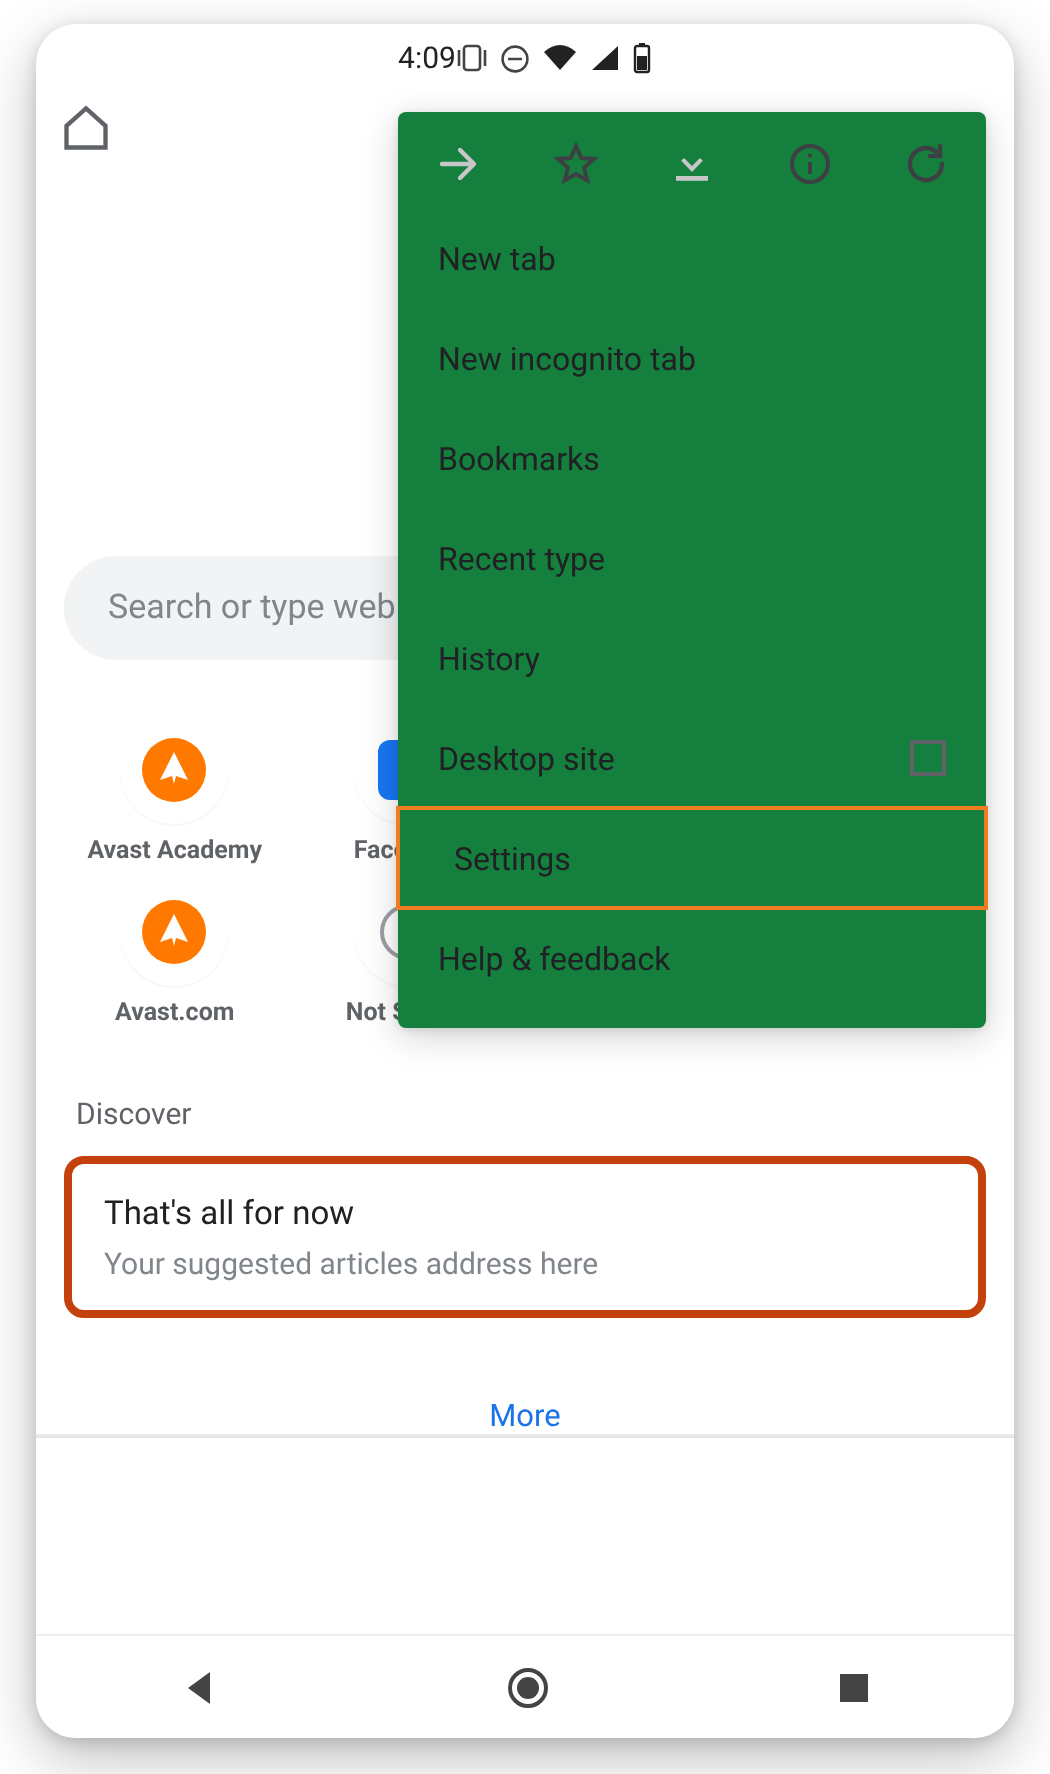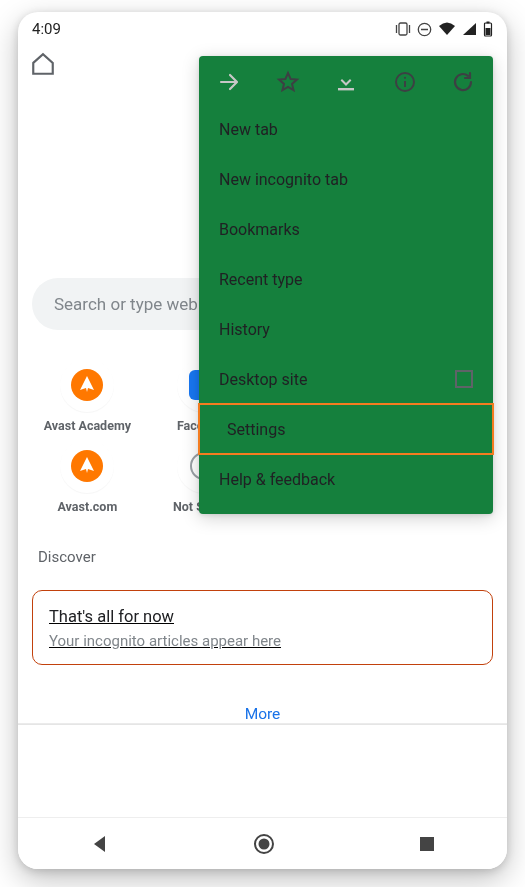--- a/index.html
+++ b/index.html
@@ -19,21 +19,21 @@
     background: #fff;
     box-shadow: 0 10px 30px rgba(0,0,0,0.25), 0 2px 8px rgba(0,0,0,0.15);
     overflow: hidden;
   }
 
   
   .status-bar {
     height: 30px;
     display: flex;
     align-items: center;
-    justify-content: space-between;
+    justify-content: center;
     padding: 4px 14px 0 14px;
     font-size: 15px;
     color: #222;
   }
   .status-right { display: flex; align-items: center; gap: 6px; }
   .status-right svg { display: block; }
 
   
   .browser-bar {
     height: 48px;
@@ -93,25 +93,24 @@
     font-weight: bold;
   }
 
   .discover {
     margin-top: 30px;
     font-size: 15px;
     color: #5f6368;
     padding: 4px 6px;
   }
   .card {
-    margin-top: 20px;
-    border: 1px solid #c2410c;
+    margin-top: 8px;
+    border: 4px solid #c2410c;
     border-radius: 10px;
     padding: 16px 16px 14px 16px;
-    text-decoration: underline;
   }
   .card-title { font-size: 16.5px; color: #202124; margin-bottom: 6px; }
   .card-sub { font-size: 15px; color: #80868b; }
   .more-link {
     display: block;
     text-align: center;
     color: #1a73e8;
     font-size: 15.5px;
     margin-top: 40px;
   }
@@ -261,21 +260,21 @@
             </svg>
         </div>
         <div class="shortcut-label">Not Secure</div>
       </div>
     </div>
 
     <div class="discover">Discover</div>
 
     <div class="card">
       <div class="card-title">That's all for now</div>
-      <div class="card-sub">Your incognito articles appear here</div>
+      <div class="card-sub">Your suggested articles address here</div>
     </div>
 
     <a class="more-link">More</a>
   </div>
 
   <div class="bottom-divider"></div>
 
   <div class="nav-bar">
     <span>
       <svg width="20" height="20" viewBox="0 0 20 20">

